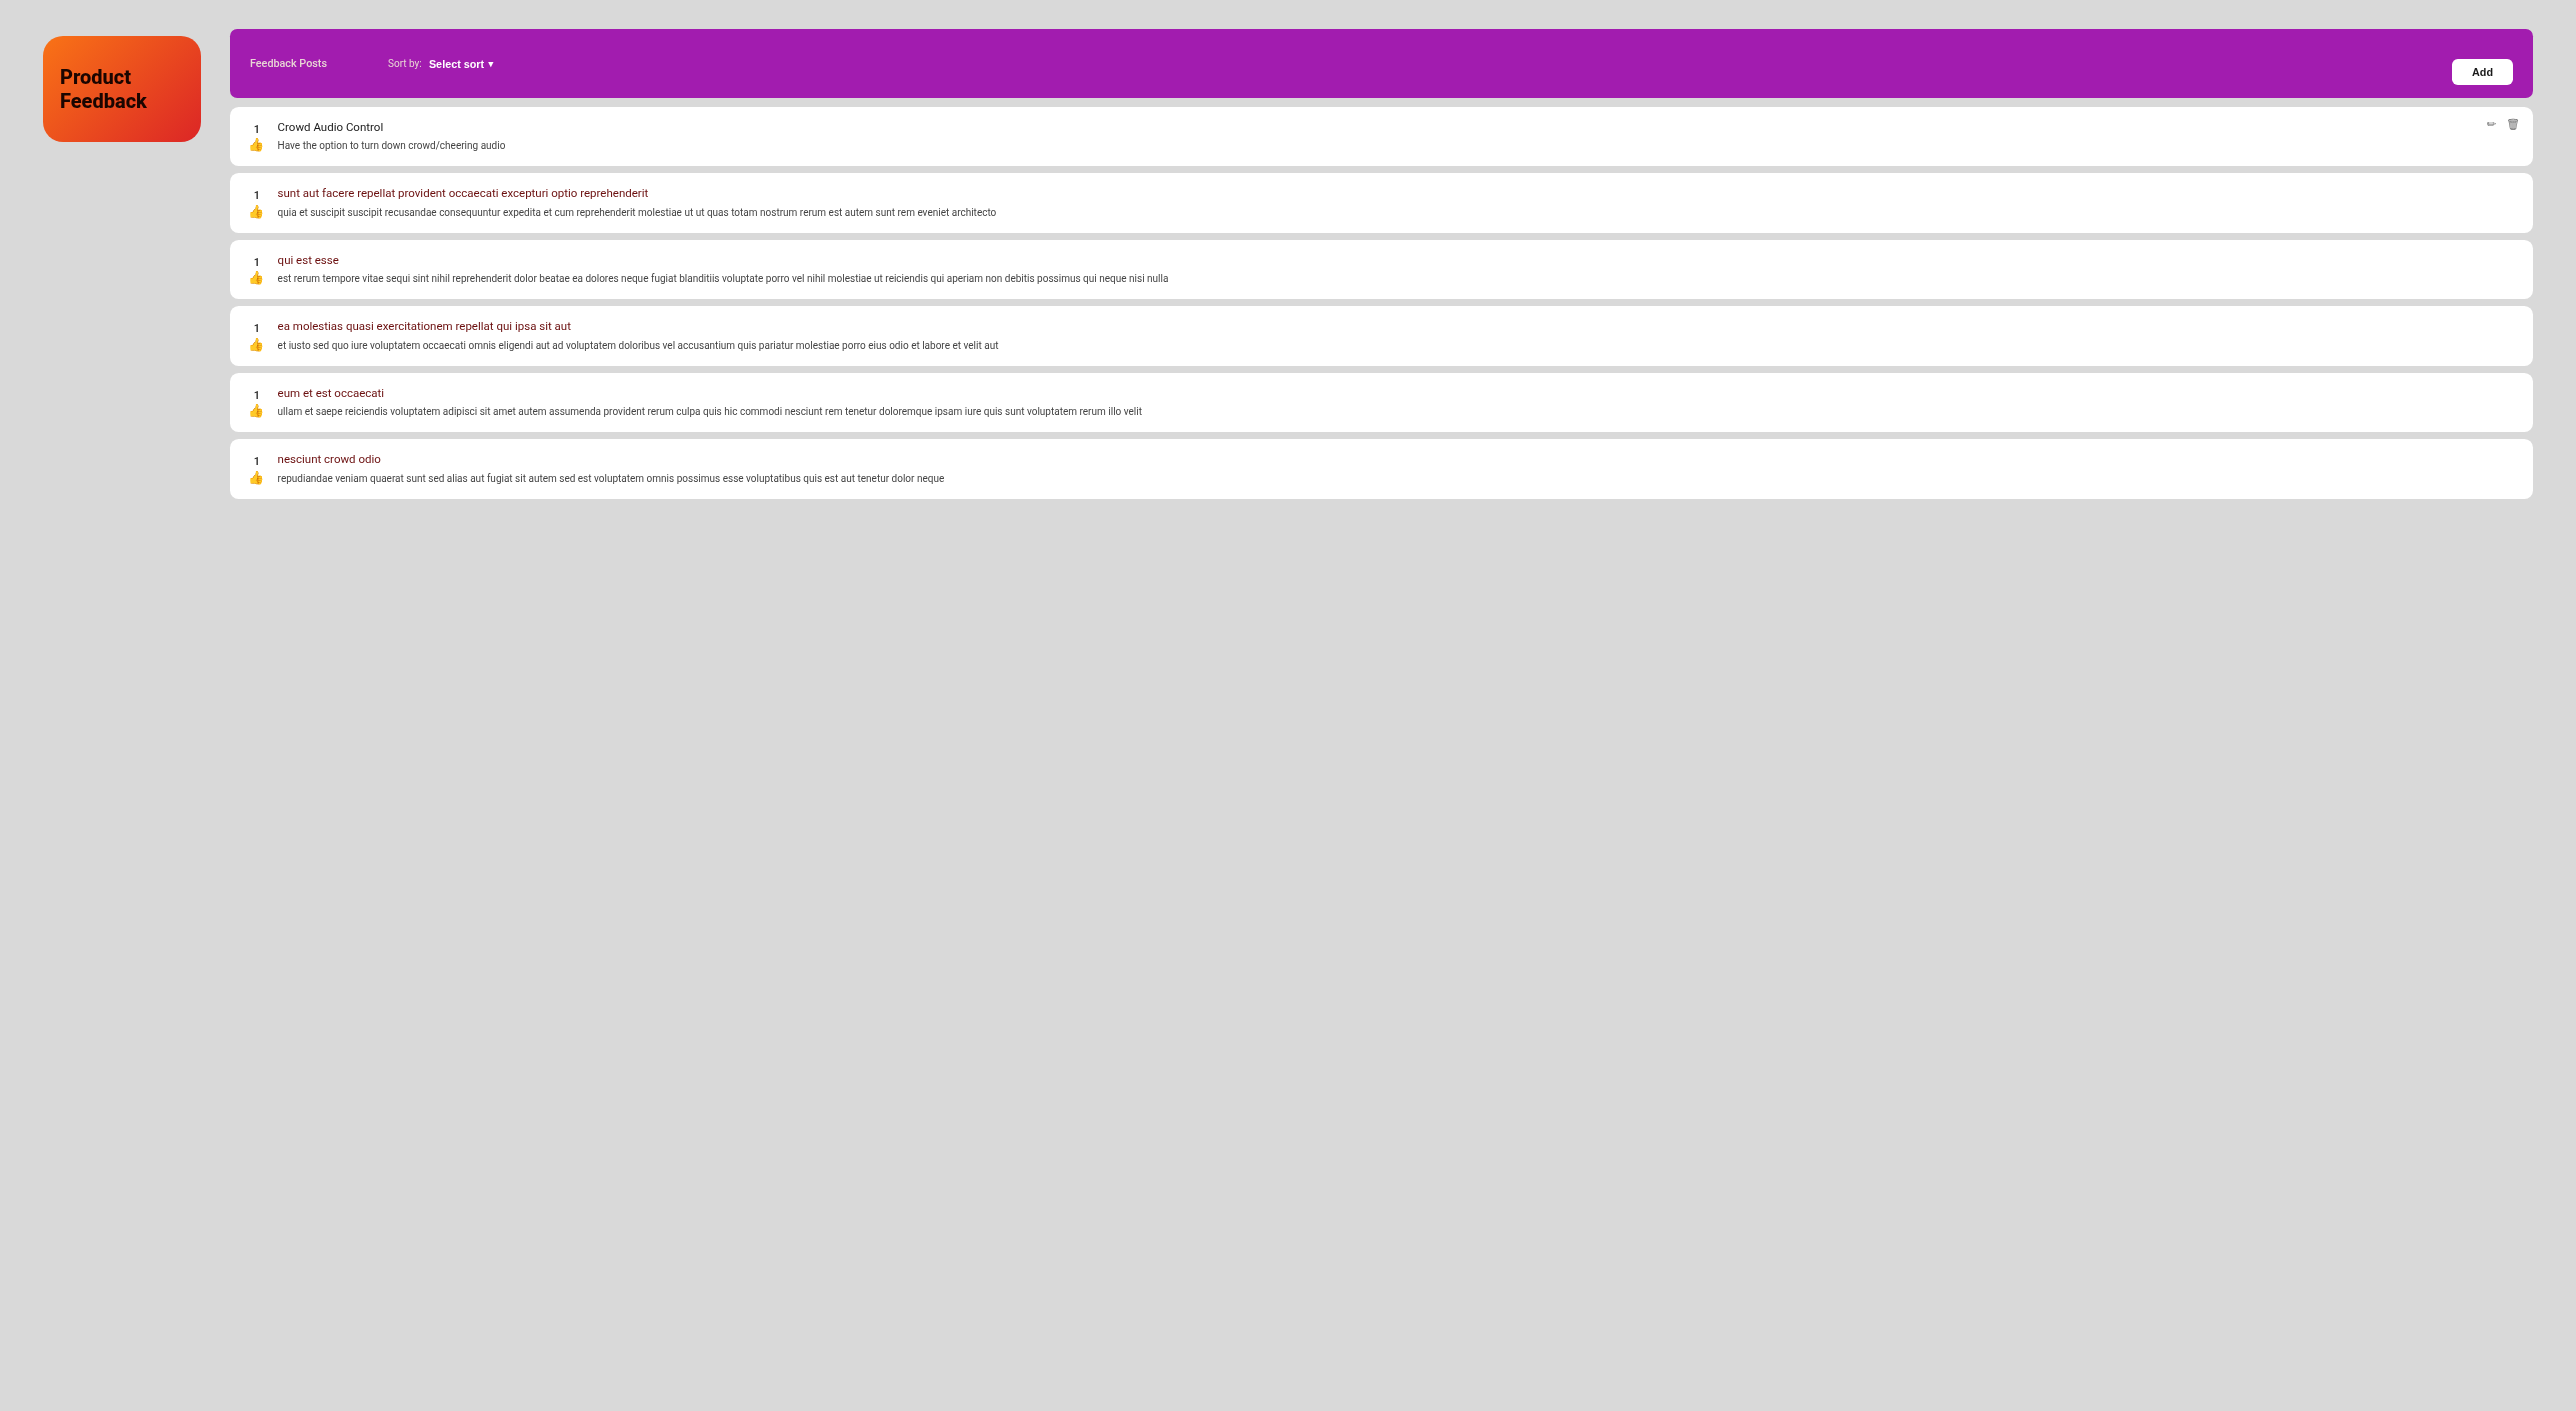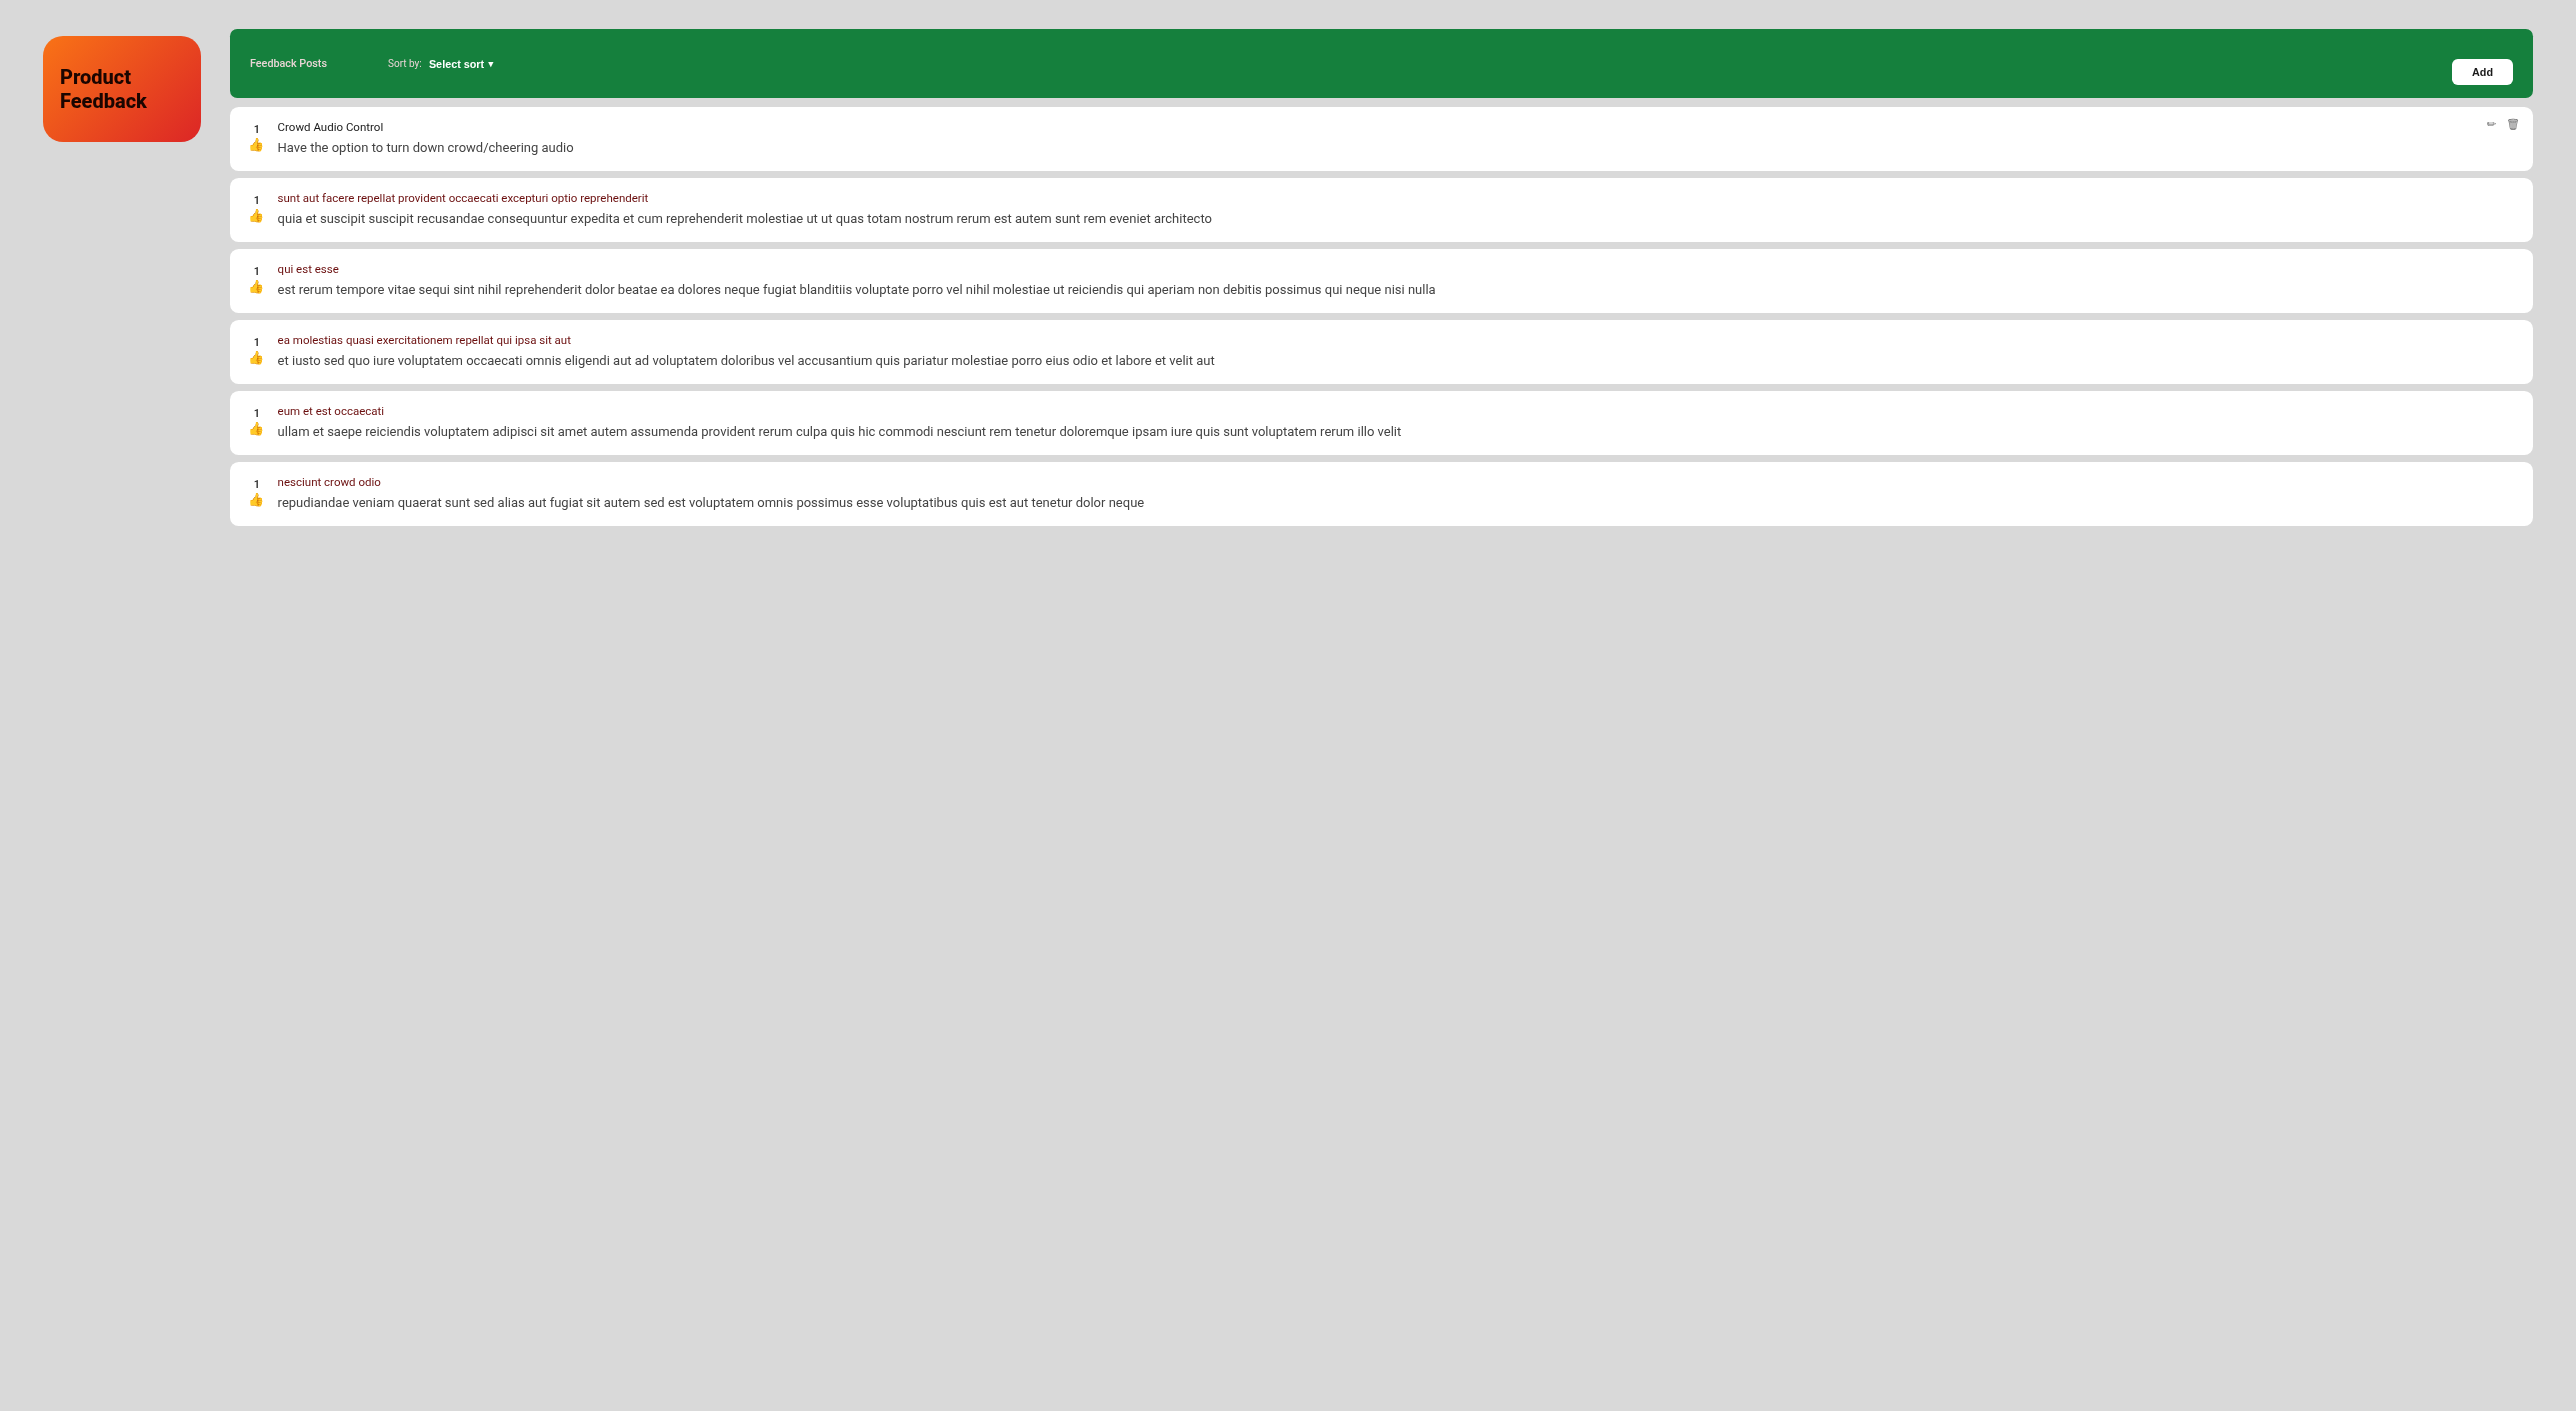--- a/index.html
+++ b/index.html
@@ -40,21 +40,21 @@
     
     .right-panel {
       flex: 1;
       display: flex;
       flex-direction: column;
       gap: 8.6px;
     }
 
     
     .header-bar {
-      background-color: #15803d;
+      background-color: #a21caf;
       border-radius: 7.2px;
       padding: 13px 20px;
       display: flex;
       align-items: center;
       justify-content: space-between;
     }
 
     .header-left {
       display: flex;
       align-items: center;
@@ -172,21 +172,21 @@
       font-weight: 400;
       color: #6b0f0f;
       margin-bottom: 4.3px;
     }
 
     .card-title.dark {
       color: #1a1a1a;
     }
 
     .card-description {
-      font-size: 13px;
+      font-size: 10px;
       color: #444;
       line-height: 1.5;
     }
 
     
     .pencil-icon::before { content: '✏'; }
     .trash-icon::before { content: '🗑'; font-size: 10.8px; }
   </style>
 </head>
 <body>

